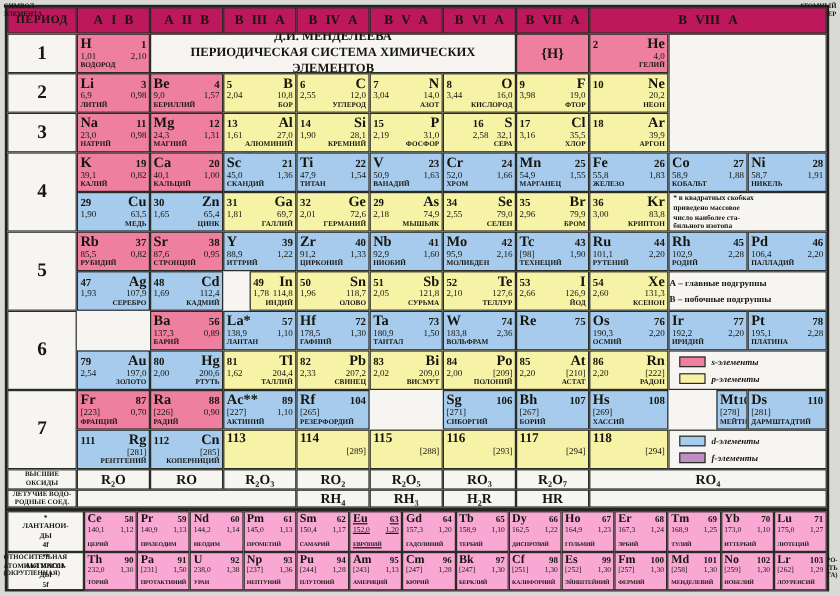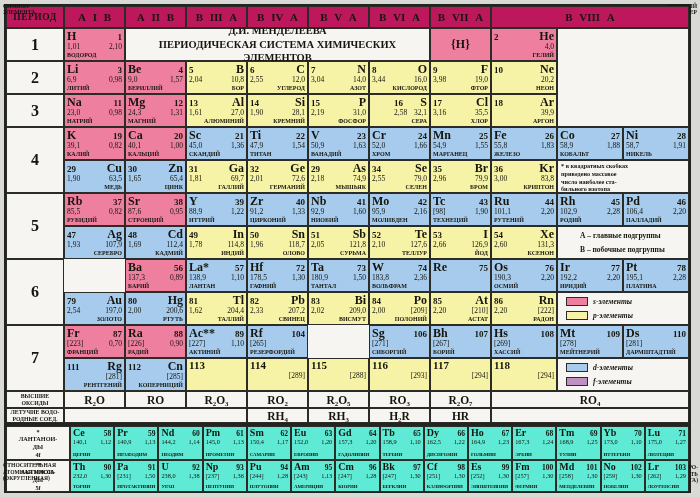--- a/index.html
+++ b/index.html
@@ -26,21 +26,21 @@
 
   .cell { border:1px solid #2b2b27; overflow:hidden; position:relative; }
   .ghead { background:#be185d; display:flex; align-items:center; justify-content:center;
            font-weight:700; font-size:11px; word-spacing:4px; }
   .phead { font-size:9.5px; word-spacing:0; letter-spacing:.5px; }
   .pnum  { display:flex; align-items:center; justify-content:center; font-weight:700;
            font-size:16px; background:#f6f5f1; }
 
   .el { display:flex; flex-direction:column; padding:1px 2px; }
   .b-s { background:#ef7f9e; } .b-p { background:#f7f3a6; }
-  .b-d { background:#a6cbec; } .b-f { background:#5eead4; }
+  .b-d { background:#a6cbec; } .b-f { background:#f9a8d4; }
   .l1 { display:flex; justify-content:space-between; align-items:baseline; line-height:1; }
   .sym { font-weight:700; font-size:12px; }
   .num { font-weight:700; font-size:9px; }
   .num.big { font-size:11px; }
   .l2 { display:flex; justify-content:space-between; font-size:7.5px; line-height:1.05; margin-top:1px; }
   .name { margin-top:auto; font-weight:700; font-size:6px; line-height:1.2; white-space:nowrap; }
   .side-R .name { text-align:right; }
   .small .sym { font-size:10px; } .small .num { font-size:7.5px; }
   .small .l2 { font-size:6.3px; } .small .name { font-size:4.9px; letter-spacing:-0.1px; }
 
@@ -57,21 +57,21 @@
   .lg-num { right:3px; top:3px; text-align:right; }
   .lg-name { left:0; right:0; top:21px; text-align:center; }
   .lg-mass { left:3px; bottom:16px; }
   .lg-en { right:2px; bottom:14px; text-align:right; }
   .lg-sample { left:34px; top:33px; width:62px; height:30px; border:1px solid #2b2b27; }
   .lg-sample .el { width:100%; height:100%; }
 
   .note-block { grid-area:6/10/7/12; border:1px solid #2b2b27; font-size:6.2px; font-weight:700;
                 padding:1px 3px; line-height:1.25; background:#f6f5f1; }
   .subgr-block { grid-area:8/10/9/12; border:1px solid #2b2b27; display:flex; flex-direction:column;
-                 justify-content:space-evenly; padding-left:22px; font-size:7.5px; font-weight:700;
+                 justify-content:space-evenly; padding-left:0; font-size:7.5px; font-weight:700;
                  background:#f6f5f1; }
   .spdf { border:1px solid #2b2b27; display:flex; flex-direction:column; justify-content:space-evenly;
           padding-left:8px; background:#f6f5f1; }
   .sp-block { grid-area:10/10/11/12; } .df-block { grid-area:12/10/13/12; }
   .leg-item { display:flex; align-items:center; gap:5px; font-size:7.5px; font-weight:700; font-style:italic; }
   .swatch { width:22px; height:9px; border:1px solid #2b2b27; flex:none; }
 
   .oxide, .hydride { display:flex; align-items:center; justify-content:center; font-weight:700; font-size:11.5px; }
   .blabel { display:flex; align-items:center; justify-content:center; text-align:center;
             font-weight:700; font-size:5.8px; line-height:1.2; }
@@ -702,21 +702,21 @@
         <div class="l1">
           <span class="num">48</span>
           <span class="sym">Cd</span>
         </div>
         <div class="l2">
           <span class="v">1,69</span>
           <span class="v">112,4</span>
         </div>
         <div class="name">КАДМИЙ</div>
       </div>
-      <div class="cell el b-p side-R" style="grid-area: 8 / 4 / span 1 / span 1;">
+      <div class="cell el b-p side-R" style="grid-area: 8 / 4 / span 1 / span 1; margin-left: 22px;">
         <div class="l1">
           <span class="num">49</span>
           <span class="sym">In</span>
         </div>
         <div class="l2">
           <span class="v">1,78</span>
           <span class="v">114,8</span>
         </div>
         <div class="name">ИНДИЙ</div>
       </div>
@@ -1043,21 +1043,21 @@
         <div class="l1">
           <span class="sym">Hs</span>
           <span class="num">108</span>
         </div>
         <div class="l2">
           <span class="v">[269]</span>
           <span class="v"></span>
         </div>
         <div class="name">ХАССИЙ</div>
       </div>
-      <div class="cell el b-d side-L" style="grid-area: 11 / 10 / span 1 / span 1;">
+      <div class="cell el b-d side-L" style="grid-area: 11 / 10 / span 1 / span 1; margin-left: 40px;">
         <div class="l1">
           <span class="sym">Mt</span>
           <span class="num">109</span>
         </div>
         <div class="l2">
           <span class="v">[278]</span>
           <span class="v"></span>
         </div>
         <div class="name">МЕЙТНЕРИЙ</div>
       </div>
@@ -1221,21 +1221,21 @@
         <div class="l1">
           <span class="sym">Sm</span>
           <span class="num">62</span>
         </div>
         <div class="l2">
           <span class="v">150,4</span>
           <span class="v">1,17</span>
         </div>
         <div class="name">САМАРИЙ</div>
       </div>
-      <div class="cell el b-f side-L small" style="grid-area: 1 / 7;">
+      <div class="cell el b-f side-L small" style="grid-area: 1 / 7; text-decoration: underline;">
         <div class="l1">
           <span class="sym">Eu</span>
           <span class="num">63</span>
         </div>
         <div class="l2">
           <span class="v">152,0</span>
           <span class="v">1,20</span>
         </div>
         <div class="name">ЕВРОПИЙ</div>
       </div>

